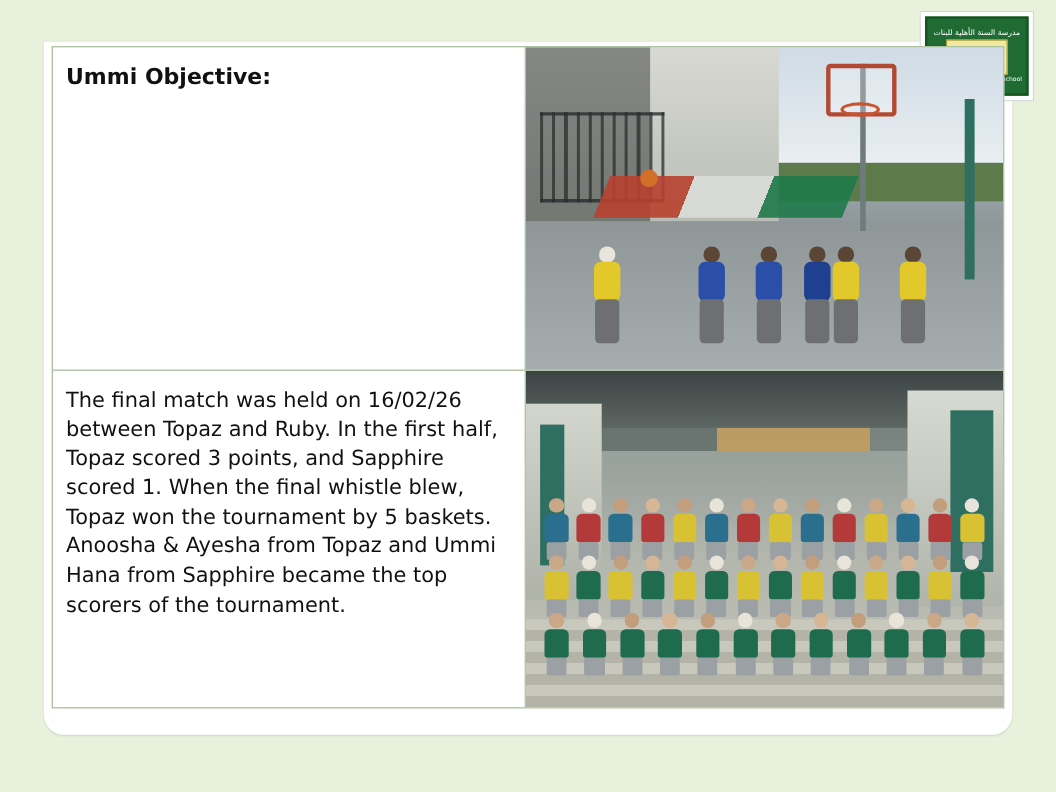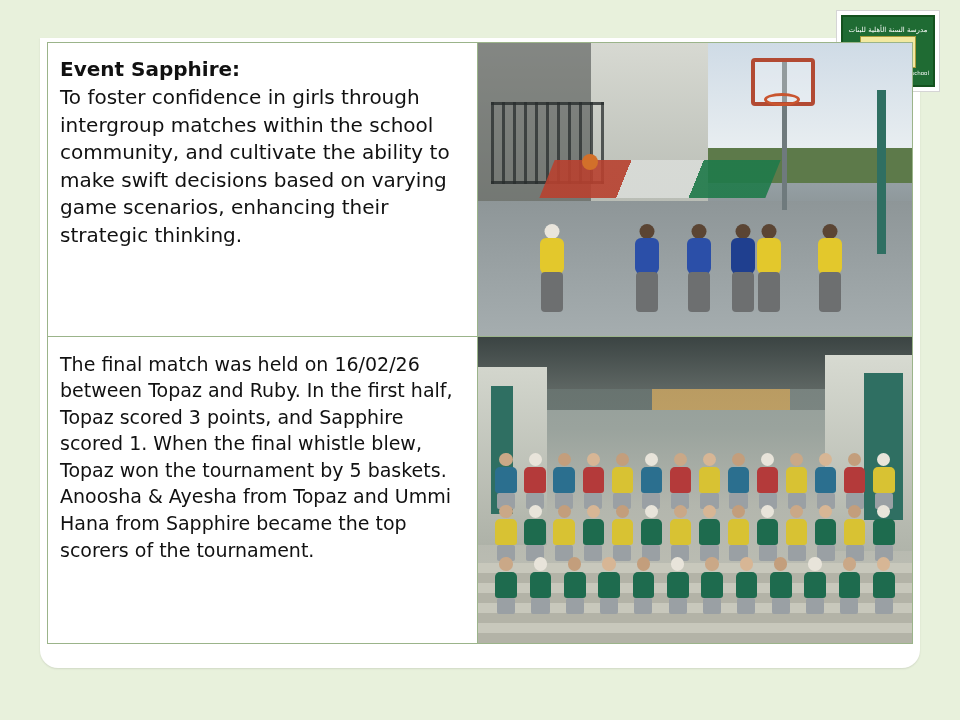--- a/index.html
+++ b/index.html
@@ -372,22 +372,21 @@
       <div class="logo-arabic">مدرسة السنة الأهلية للبنات</div>
       <div class="logo-crest">AL SANNA</div>
       <div class="logo-name">the sanna english high school</div>
     </div>
   </div>
 
   <div class="table">
 
     <div class="row top">
       <div class="cell-text">
-        <p class="heading">Event Sapphire:</p>
-        <p class="body-text">To foster confidence in girls through intergroup matches within the school community, and cultivate the ability to make swift decisions based on varying game scenarios, enhancing their strategic thinking.</p>
+        <p class="heading">Ummi Objective:</p>
       </div>
       <div class="cell-img">
         <div class="photo1">
           <div class="p1-sky"></div>
           <div class="p1-trees"></div>
           <div class="p1-wall"></div>
           <div class="p1-shadow"></div>
           <div class="p1-rail"></div>
           <div class="p1-ground"></div>
           <div class="p1-paint"></div>

